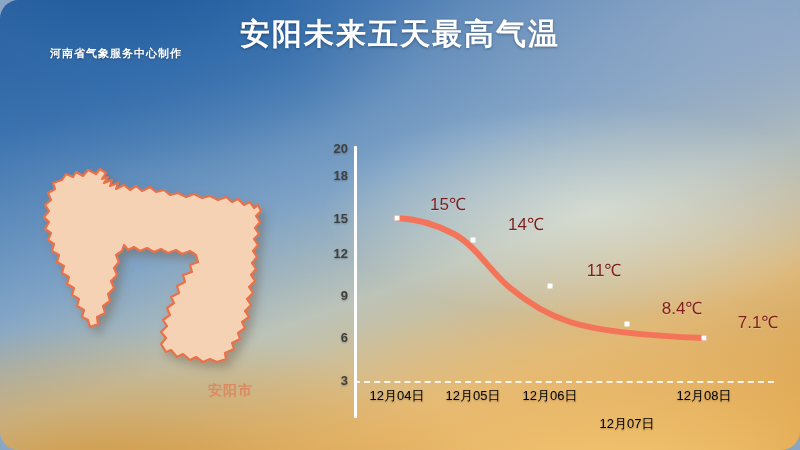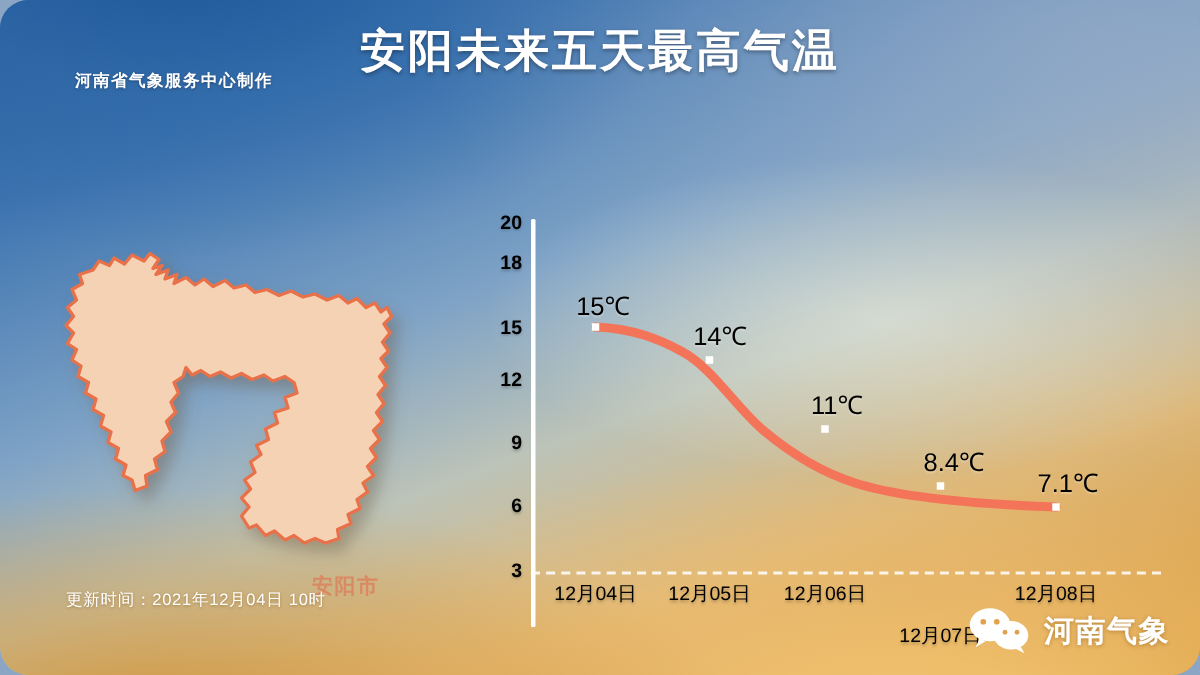--- a/index.html
+++ b/index.html
@@ -70,39 +70,40 @@
   .y-axis-line {
     position:absolute; left:24px; top:11px; width:3px; height:272px;
     background:#ffffff; border-radius:1px;
   }
   .x-axis-dash {
     position:absolute; left:24px; top:246px; width:420px; height:0;
     border-top:2px dashed rgba(255,255,255,0.85);
   }
   .ytick {
     position:absolute; right:auto; width:22px; text-align:right;
-    font-size:13px; font-weight:bold; color:#000000;
+    font-size:13px; font-weight:bold; color:#404040;
     text-shadow:0 1px 2px rgba(0,0,0,0.25);
     transform:translateY(-50%);
     left:-4px;
   }
   .xtick {
     position:absolute; top:252px;
     font-size:13px; color:#000000; font-weight:normal;
     transform:translateX(-50%);
     white-space:nowrap;
     text-shadow:0 1px 2px rgba(0,0,0,0.25);
   }
   .series-svg { position:absolute; left:0; top:0; width:450px; height:265px; }
   .pt-label {
     position:absolute;
-    font-size:17px; color:#000000;
+    font-size:17px; color:#7f1d1d;
     white-space:nowrap;
     transform:translate(-50%,-100%);
     text-shadow:0 1px 1px rgba(255,255,255,0.25);
+    margin-left:46px;
   }
 
   
   .update-time {
     position:absolute; left:44px; top:392px;
     font-size:11px; color:#ffffff;
     letter-spacing:0.5px;
     text-shadow:0 1px 2px rgba(120,70,10,0.45);
   }
   .wechat {
@@ -193,29 +194,15 @@
     <div class="pt-label" style="left:306px; top:184px;">8.4℃</div>
     <div class="pt-label" style="left:382px; top:198px;">7.1℃</div>
 
     <div class="xtick" style="left:67px;">12月04日</div>
     <div class="xtick" style="left:143px;">12月05日</div>
     <div class="xtick" style="left:220px;">12月06日</div>
     <div class="xtick" style="left:297px;margin-top:28px;">12月07日</div>
     <div class="xtick" style="left:374px;">12月08日</div>
   </div>
 
-  <div class="update-time">更新时间：2021年12月04日 10时</div>
-
-  <div class="wechat">
-    <svg width="44" height="32" viewBox="0 0 44 32">
-      <ellipse cx="16" cy="12.5" rx="13.5" ry="11" fill="#ffffff"></ellipse>
-      <path d="M 9,21.5 L 6.5,27.5 L 13,23.5 Z" fill="#ffffff"></path>
-      <circle cx="11.5" cy="10.5" r="1.9" fill="#e0a24a"></circle>
-      <circle cx="20.5" cy="10.5" r="1.9" fill="#e0a24a"></circle>
-      <ellipse cx="30" cy="19.5" rx="11.5" ry="9.5" fill="#ffffff"></ellipse>
-      <path d="M 36,26.5 L 39,31.5 L 33,28.5 Z" fill="#ffffff"></path>
-      <circle cx="26" cy="17.5" r="1.6" fill="#e0a24a"></circle>
-      <circle cx="34" cy="17.5" r="1.6" fill="#e0a24a"></circle>
-    </svg>
-    <span class="wechat-text">河南气象</span>
-  </div>
+
 
 </div>
 
 </body></html>

